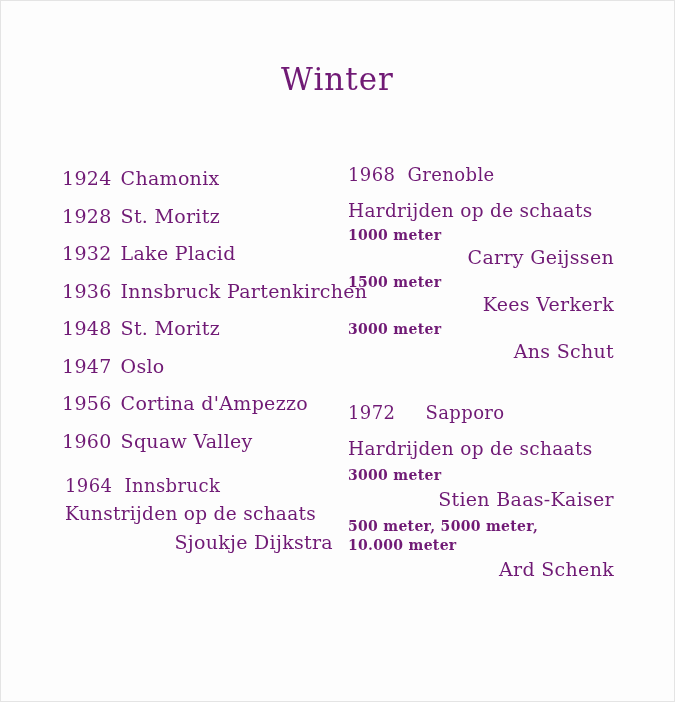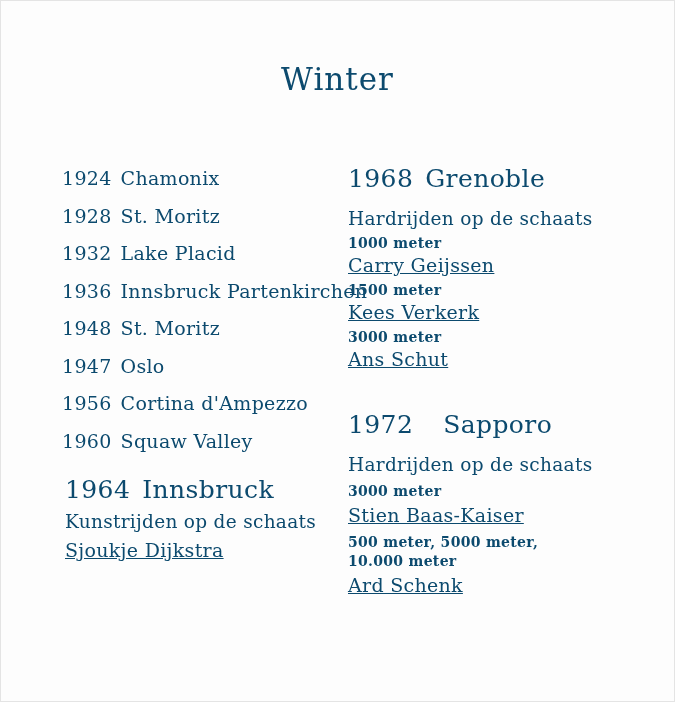--- a/index.html
+++ b/index.html
@@ -3,21 +3,21 @@
 <meta charset="utf-8">
 <style>
   html,body{margin:0;padding:0;background:#fff;}
   .page{
     position:relative;
     width:675px;height:702px;
     background:#fdfdfd;
     border:1px solid #e4e4e4;
     box-sizing:border-box;
     font-family:"DejaVu Serif","Liberation Serif",serif;
-    color:#0c4a6e;
+    color:#701a75;
     overflow:hidden;
   }
   .title{
     position:absolute;top:60px;left:0;right:0;
     text-align:center;
     font-size:31px;
     letter-spacing:1px;
     font-weight:normal;
     margin:0;
   }
@@ -29,21 +29,21 @@
     letter-spacing:.3px;
   }
   .games-list li{
     line-height:37.5px;
     white-space:nowrap;
   }
   .games-list .yr{margin-right:9px;}
   
   .section-heading{
     display:flex;align-items:center;gap:12px;
-    font-size:25px;
+    font-size:18px;
     letter-spacing:.4px;
     white-space:nowrap;
   }
   .section-heading.wide-gap{gap:30px;margin-top:40px;}
   .event-line{
     font-size:18.5px;
     letter-spacing:.3px;
     margin-top:15px;
     white-space:nowrap;
   }
@@ -51,25 +51,24 @@
     font-size:14px;
     letter-spacing:.3px;
     margin-top:5px;
     line-height:19px;
     white-space:nowrap;
     font-weight:bold;
   }
   .champion-line{
     font-size:19px;
     letter-spacing:.3px;
-    text-align:left;
+    text-align:right;
     margin-top:1px;
     margin-bottom:3px;
     white-space:nowrap;
-    text-decoration:underline;
   }
   .sec-1964{
     position:absolute;left:64px;top:474px;width:268px;
   }
   .sec-1964 .champion-line{margin-top:7px;}
   .sec-1964 .event-line{margin-top:7px;}
   .right-col{
     position:absolute;left:347px;top:163px;width:266px;
   }
   .sec-1972{margin-top:29px;}

